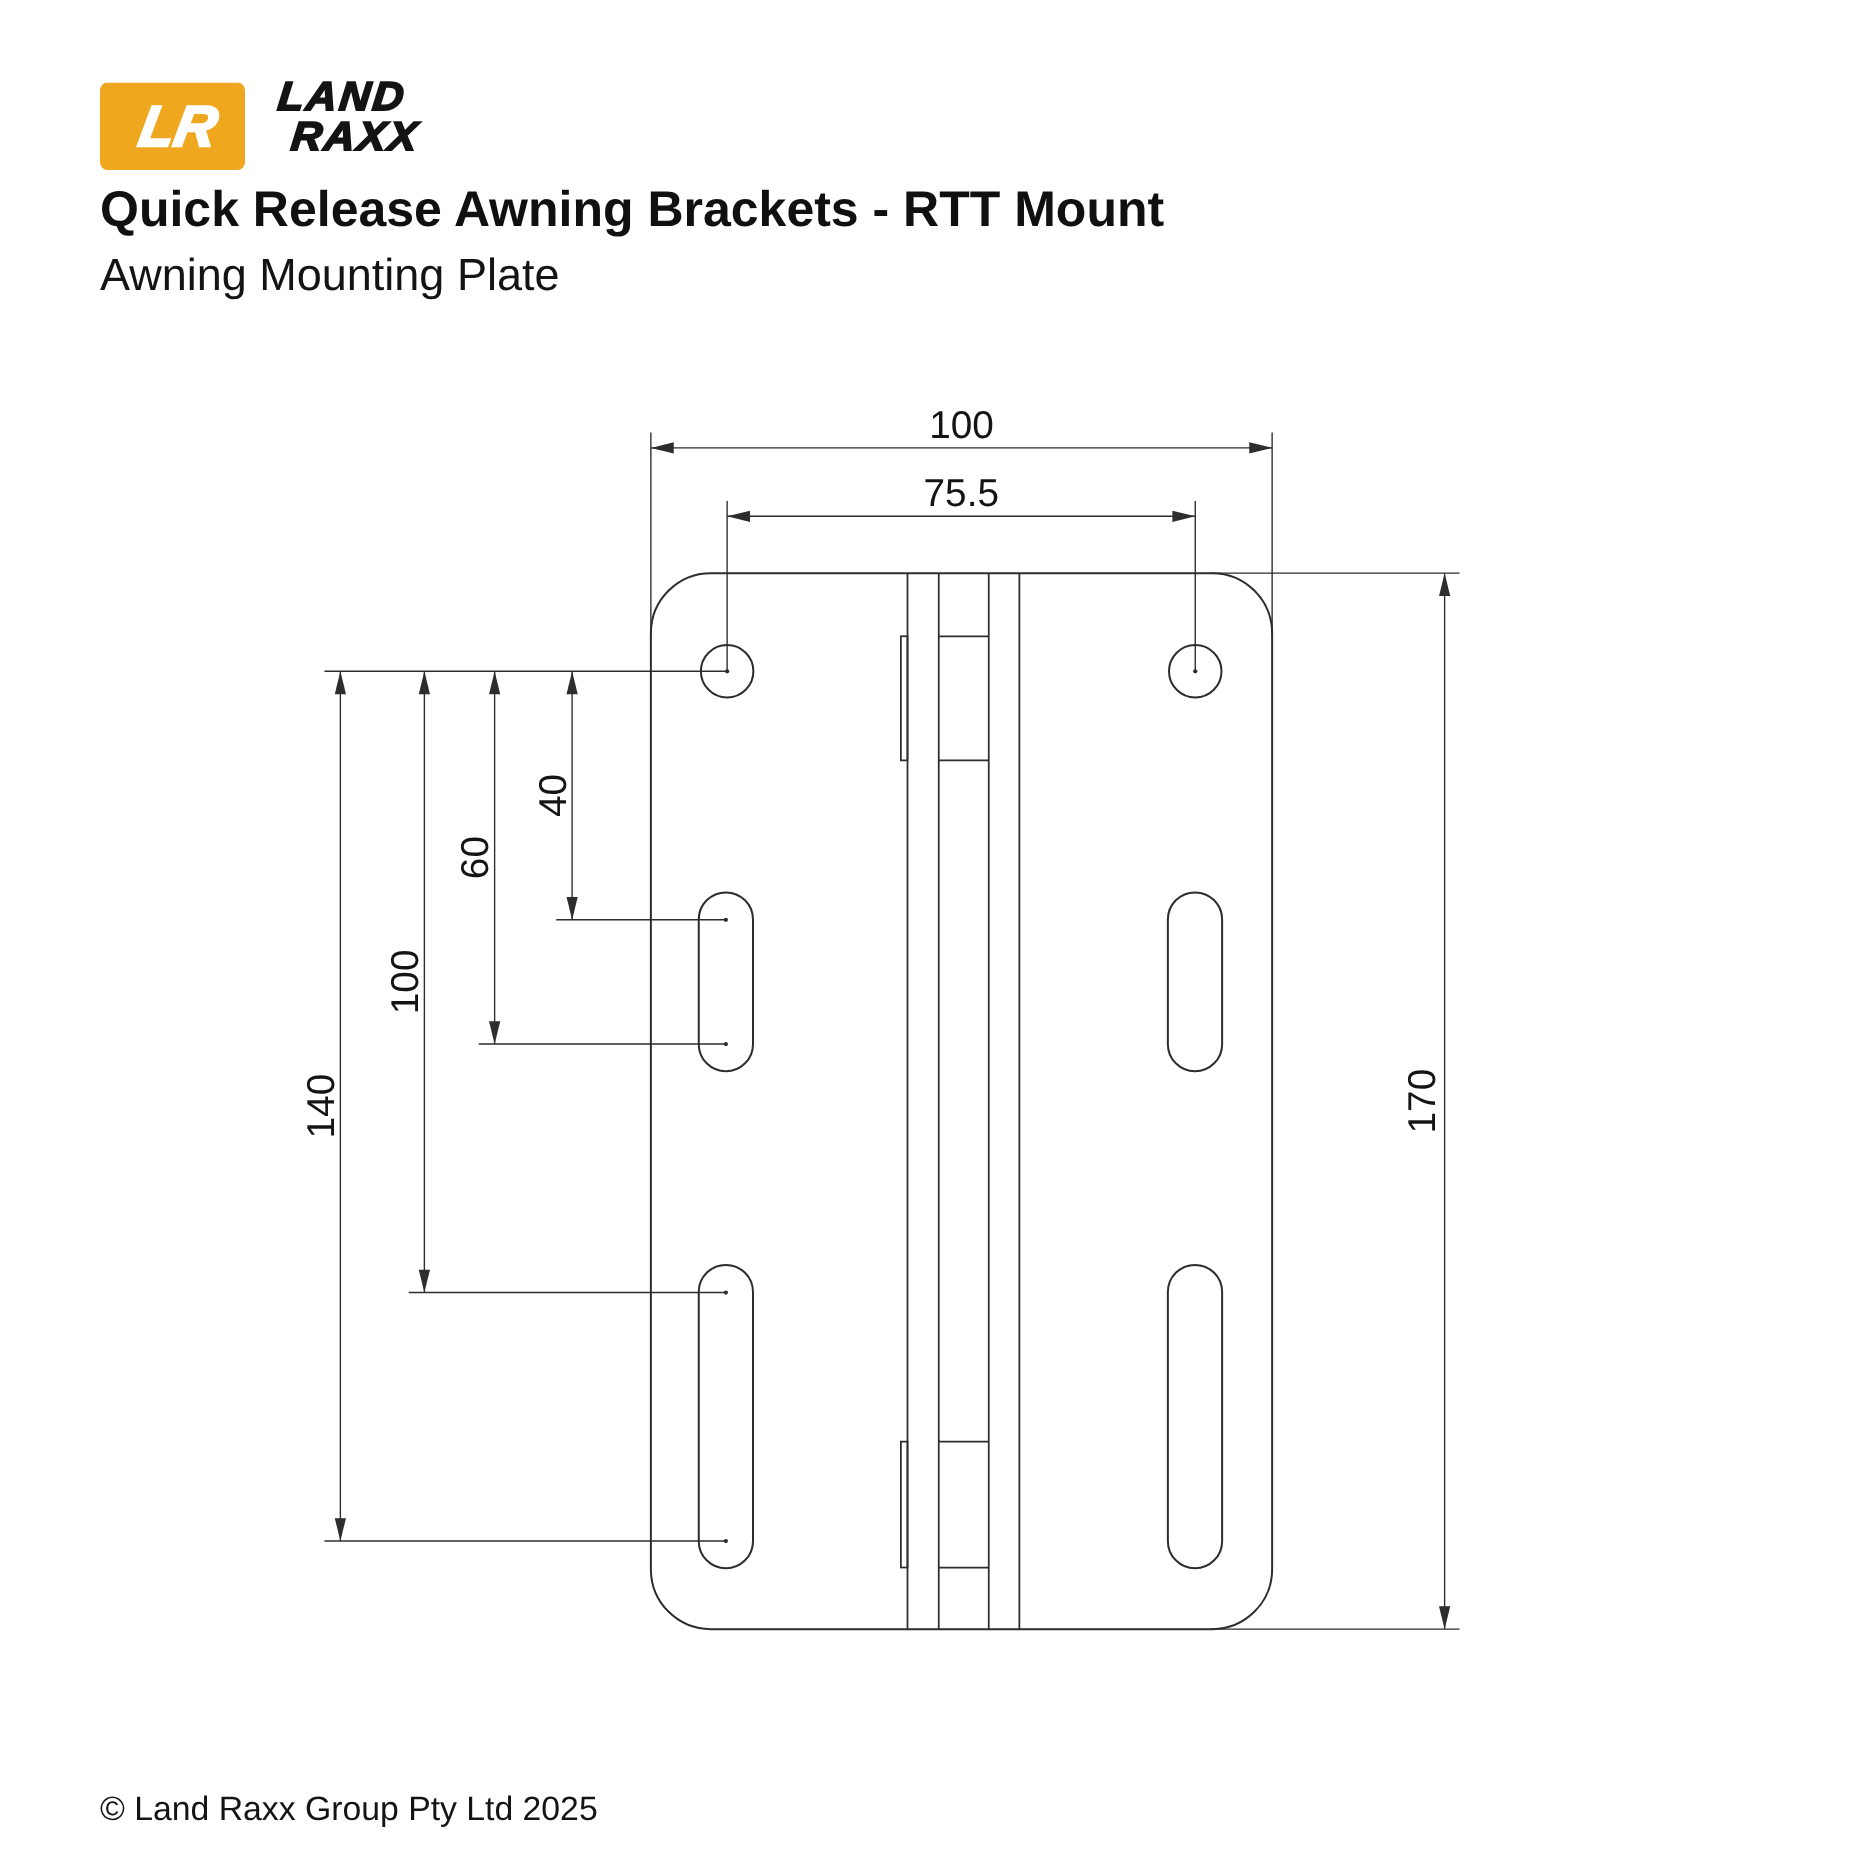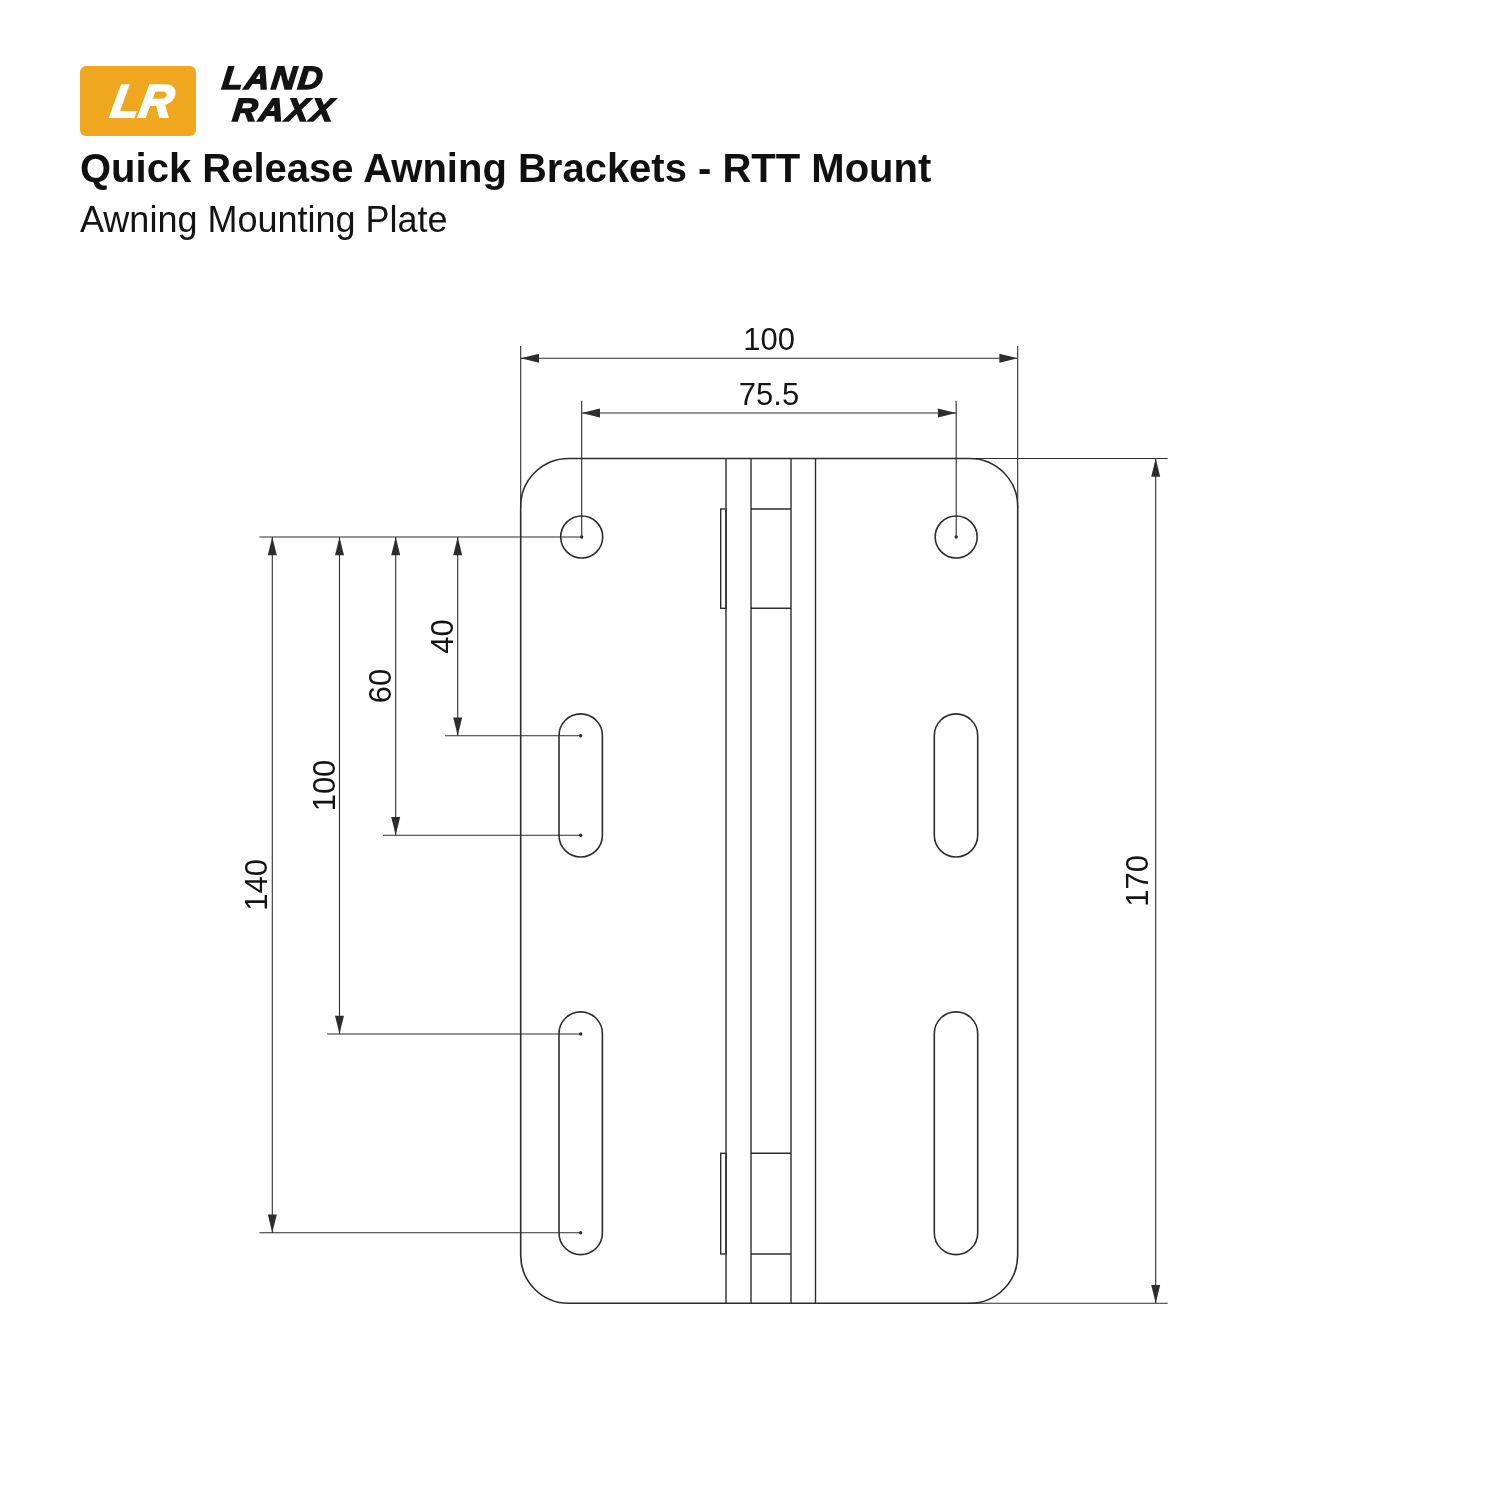--- a/index.html
+++ b/index.html
@@ -131,14 +131,15 @@
     <g>
       <line class="dim" x1="968" y1="458.5" x2="1167.7" y2="458.5"></line>
       <line class="dim" x1="968" y1="1303.3" x2="1167.7" y2="1303.3"></line>
       <line class="dim" x1="1155.7" y1="458.5" x2="1155.7" y2="1303.3"></line>
       <polygon class="arw" points="1155.7,458.5 1151.2,476.8 1160.2,476.8"></polygon>
       <polygon class="arw" points="1155.7,1303.3 1151.2,1285 1160.2,1285"></polygon>
       <text class="dimtxt" text-anchor="middle" transform="translate(1147.7,880.9) rotate(-90)">170</text>
     </g>
   </svg>
 
+  <div id="copyright" class="abs">© Land Raxx Group Pty Ltd 2025</div>
 
 </div>
 
 </body></html>

